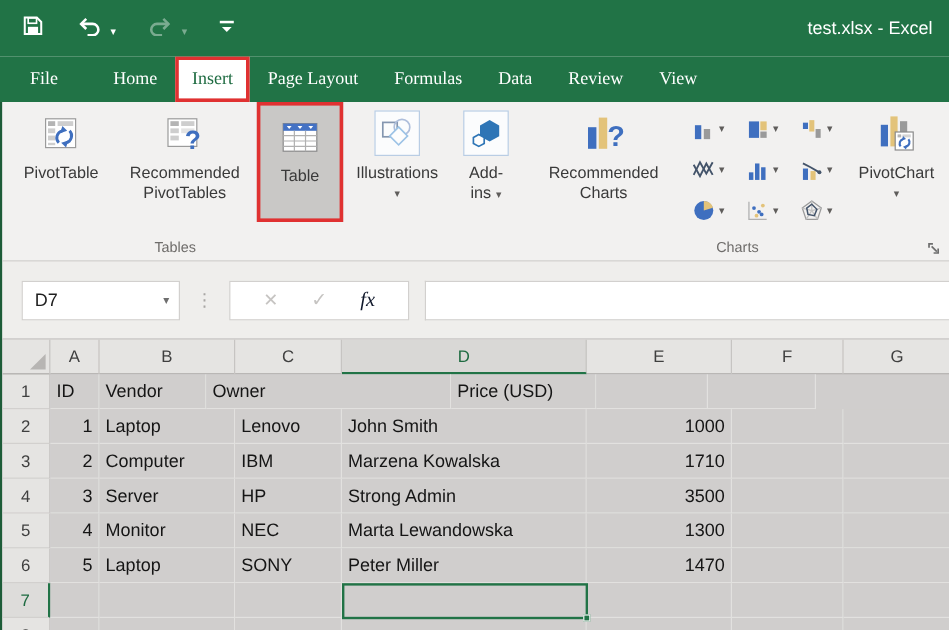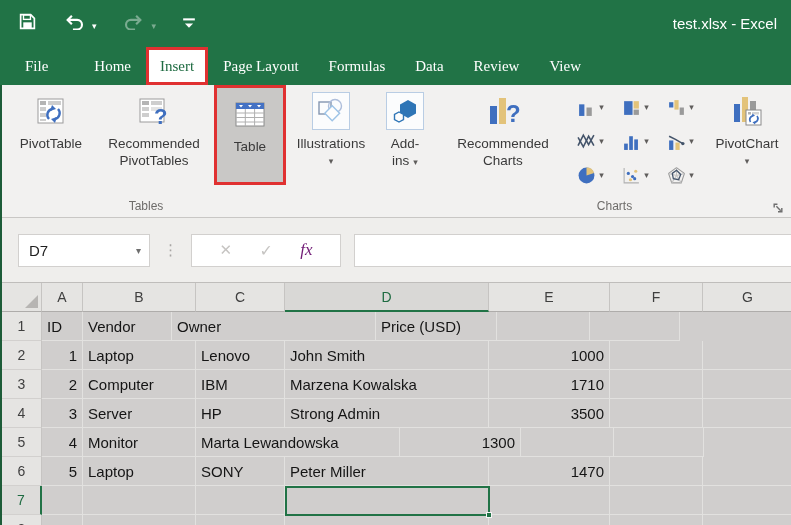--- a/index.html
+++ b/index.html
@@ -38,21 +38,21 @@
   .dlg { position:absolute; right:7px; bottom:5px; width:12px; height:12px; }
 
   
   .frow { height:65px; background:#efeeec; border-bottom:1px solid #bfbdbb; display:flex; align-items:center; padding-left:16px; }
   .namebox { width:132px; height:33px; background:#fff; border:1px solid #d2d0ce; display:flex; align-items:center; font-size:15px; color:#1f1f1f; padding:0 8px 0 10px; }
   .nb-caret { margin-left:auto; color:#6e6e6e; font-size:10px; }
   .splitdots { color:#a8a6a4; font-size:15px; margin:0 13px; }
   .fxbox { width:150px; height:33px; background:#fff; border:1px solid #d2d0ce; display:flex; align-items:center; justify-content:space-evenly; }
   .fx-x { color:#c6c4c2; font-size:15px; }
   .fx-ck { color:#c6c4c2; font-size:16px; }
-  .fx-fx { font-family:"Liberation Serif", serif; font-style:italic; font-size:17px; color:#701a75; }
+  .fx-fx { font-family:"Liberation Serif", serif; font-style:italic; font-size:17px; color:#0f172a; }
   .fbar { flex:1; height:33px; background:#fff; border:1px solid #d2d0ce; border-right:none; margin-left:13px; font-size:15px; padding:0 6px; color:#1f1f1f; display:flex; align-items:center; }
 
   
   .sheet { height:242px; background:#d0cecd; overflow:hidden; position:relative; }
   .chrow { display:flex; height:29px; background:#e5e4e2; }
   .corner { width:40px; flex:0 0 auto; position:relative; border-right:1px solid #c6c4c2; border-bottom:1px solid #aeacaa; }
   .corner .tri { position:absolute; right:3px; bottom:3px; width:0; height:0; border-left:13px solid transparent; border-bottom:13px solid #b7b5b3; }
   .colh { flex:0 0 auto; border-right:1px solid #c6c4c2; border-bottom:1px solid #aeacaa; display:flex; align-items:center; justify-content:center; font-size:14px; color:#3f3f3f; }
   .colh.sel { background:#d9d8d6; color:#1e6b41; border-bottom:2px solid #217346; }
   .grow { display:flex; height:29px; }
@@ -399,20 +399,21 @@
             <div class="cell" style="width: 89px;">HP</div>
             <div class="cell" style="width: 204px;">Strong Admin</div>
             <div class="cell num" style="width: 121px;">3500</div>
             <div class="cell" style="width: 93px;"></div>
             <div class="cell" style="width: 90px;"></div>
           </div>
           <div class="grow">
             <div class="rowh">5</div>
             <div class="cell num" style="width: 41px;">4</div>
             <div class="cell" style="width: 113px;">Monitor</div>
+            <div class="cell" style="width: 89px;">NEC</div>
             <div class="cell" style="width: 204px; text-align: right;">Marta Lewandowska</div>
             <div class="cell num" style="width: 121px;">1300</div>
             <div class="cell" style="width: 93px;"></div>
             <div class="cell" style="width: 90px;"></div>
           </div>
           <div class="grow">
             <div class="rowh">6</div>
             <div class="cell num" style="width: 41px;">5</div>
             <div class="cell" style="width: 113px;">Laptop</div>
             <div class="cell" style="width: 89px;">SONY</div>

